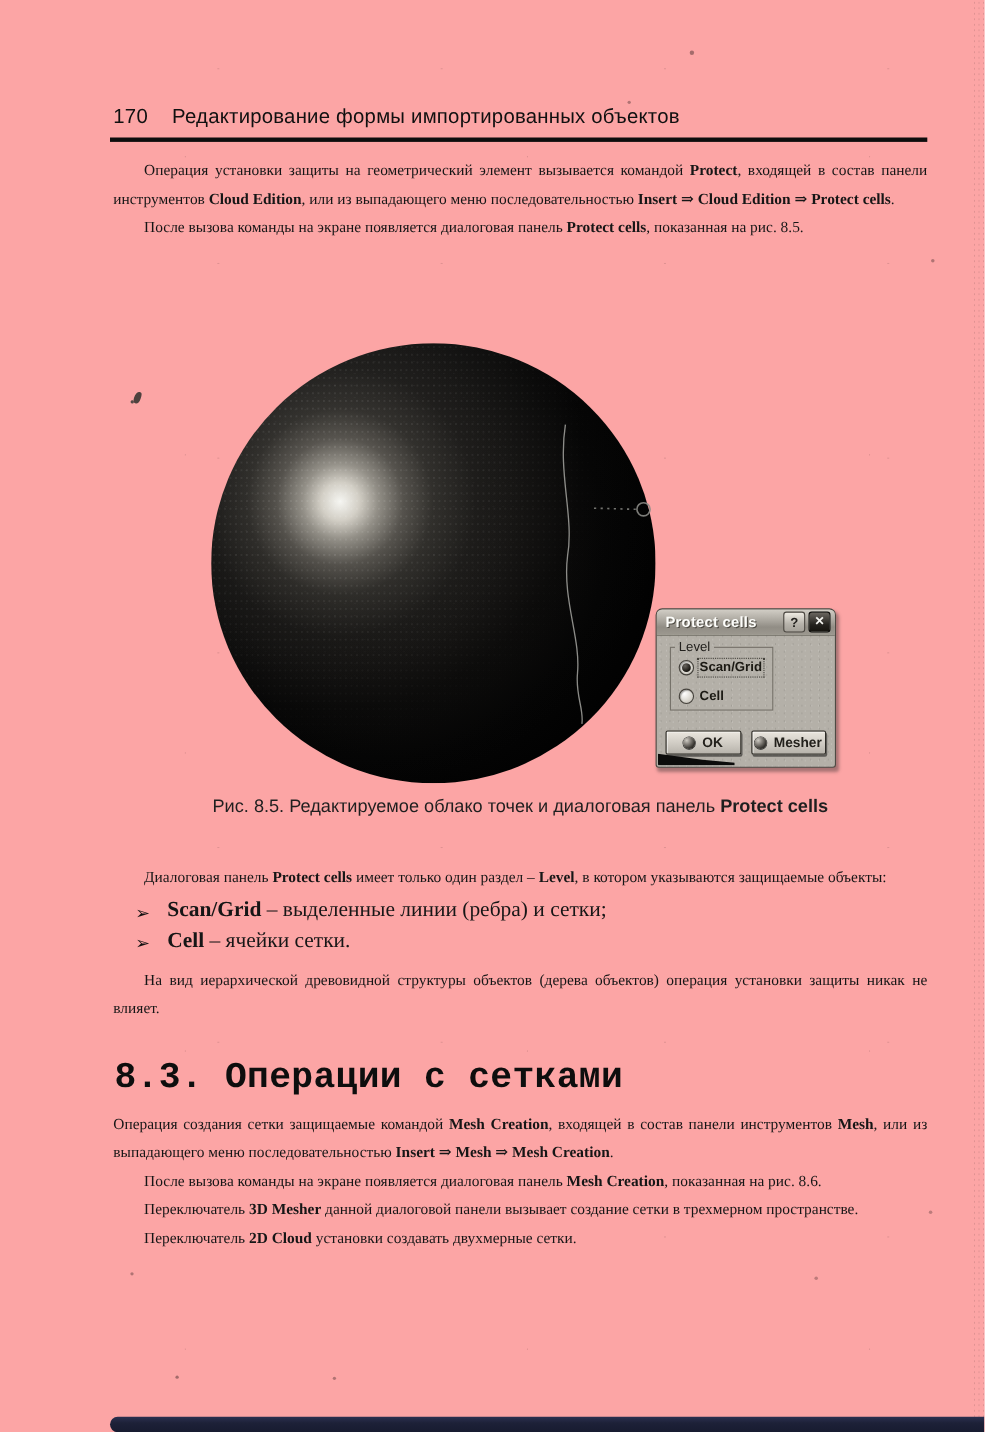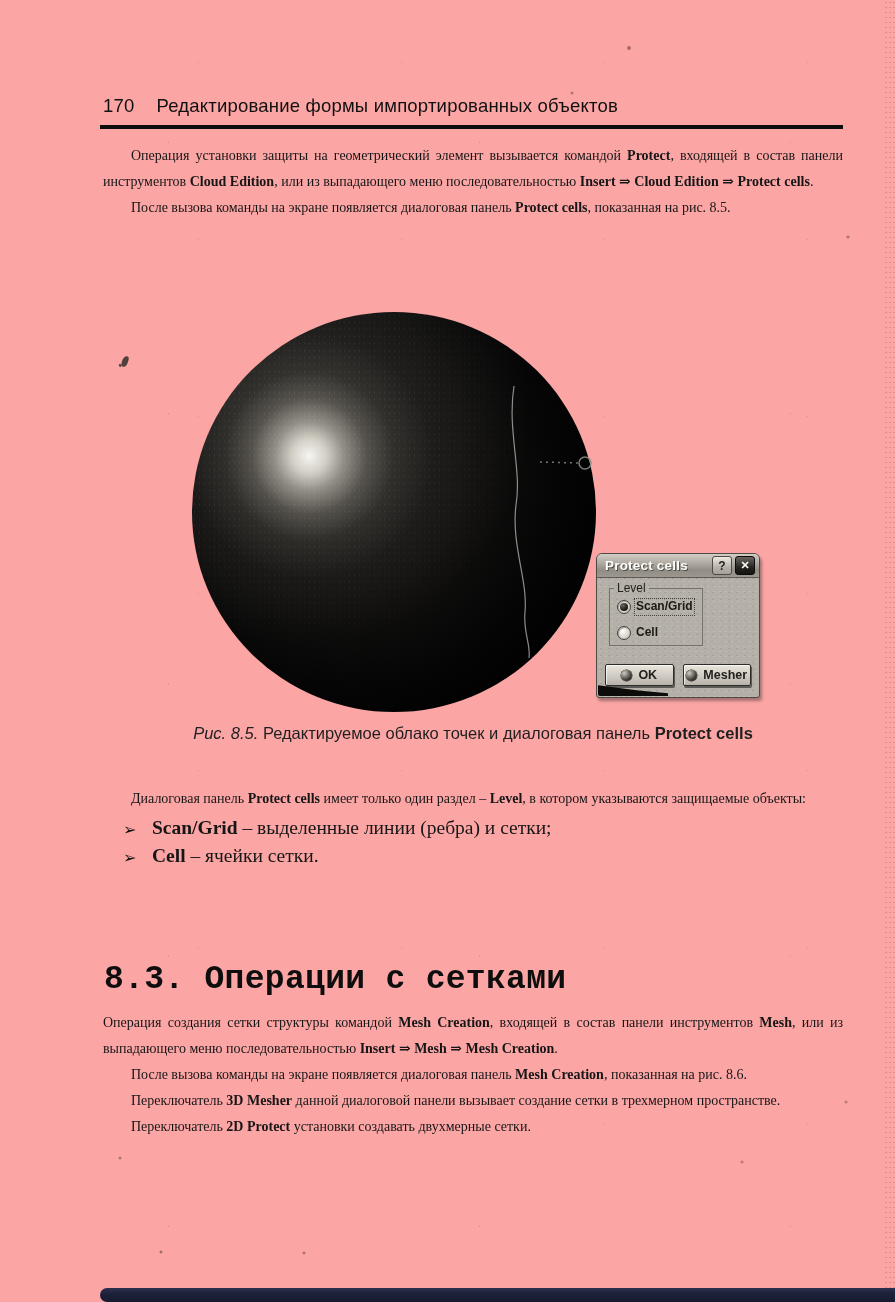--- a/index.html
+++ b/index.html
@@ -28,21 +28,21 @@
 
   
   .body-block{position:absolute;left:103px;width:740px;}
   .block1{top:143px;}
   .block2{top:786px;}
   .block3{top:1010px;}
   .para{margin:0;text-align:justify;font-size:14px;line-height:26px;}
   .indent{text-indent:28px;}
   .mt{margin-top:9px;}
   .r-b{font-weight:700;}
-  .r-i{font-style:italic;}
+  .r-i{}
   .bullets{list-style:none;margin:2px 0 0;padding:0;}
   .bullet{position:relative;padding-left:49px;font-size:19.5px;line-height:28px;}
   .marker{position:absolute;left:20px;top:2px;font-size:16px;font-family:"DejaVu Sans",sans-serif;color:#111;}
 
   .section-heading{position:absolute;left:104px;top:961px;margin:0;
         font-family:Liberation Mono, monospace;font-size:33px;font-weight:700;letter-spacing:.3px;color:#0e0e0e;}
 
   
   .figure{margin:0;}
   .pointcloud-sphere{position:absolute;left:192px;top:312px;width:404px;height:400px;border-radius:50%;
@@ -177,25 +177,26 @@
     <ul class="bullets">
       <li class="bullet">
         <span class="marker">➢</span>
         <span class="bullet-text"><span class="r-b">Scan/Grid</span><span> – выделенные линии (ребра) и сетки;</span></span>
       </li>
       <li class="bullet">
         <span class="marker">➢</span>
         <span class="bullet-text"><span class="r-b">Cell</span><span> – ячейки сетки.</span></span>
       </li>
     </ul>
+    <p class="para indent mt"><span>На вид иерархической древовидной структуры объектов (дерева объектов) операция установки защиты никак не влияет.</span></p>
   </section>
 
   <h2 class="section-heading">8.3. Операции с сетками</h2>
 
   <section class="body-block block3">
-    <p class="para"><span>Операция создания сетки структуры командой </span><span class="r-b">Mesh Creation</span><span>, входящей в состав панели инструментов </span><span class="r-b">Mesh</span><span>, или из выпадающего меню последовательностью </span><span class="r-b">Insert ⇒ Mesh ⇒ Mesh Creation</span><span>.</span></p>
+    <p class="para"><span>Операция создания сетки защищаемые командой </span><span class="r-b">Mesh Creation</span><span>, входящей в состав панели инструментов </span><span class="r-b">Mesh</span><span>, или из выпадающего меню последовательностью </span><span class="r-b">Insert ⇒ Mesh ⇒ Mesh Creation</span><span>.</span></p>
     <p class="para indent"><span>После вызова команды на экране появляется диалоговая панель </span><span class="r-b">Mesh Creation</span><span>, показанная на рис. 8.6.</span></p>
     <p class="para indent"><span>Переключатель </span><span class="r-b">3D Mesher</span><span> данной диалоговой панели вызывает создание сетки в трехмерном пространстве.</span></p>
-    <p class="para indent"><span>Переключатель </span><span class="r-b">2D Protect</span><span> установки создавать двухмерные сетки.</span></p>
+    <p class="para indent"><span>Переключатель </span><span class="r-b">2D Cloud</span><span> установки создавать двухмерные сетки.</span></p>
   </section>
 
   <div class="bottom-bar"></div>
 </div>
 
 </body></html>

